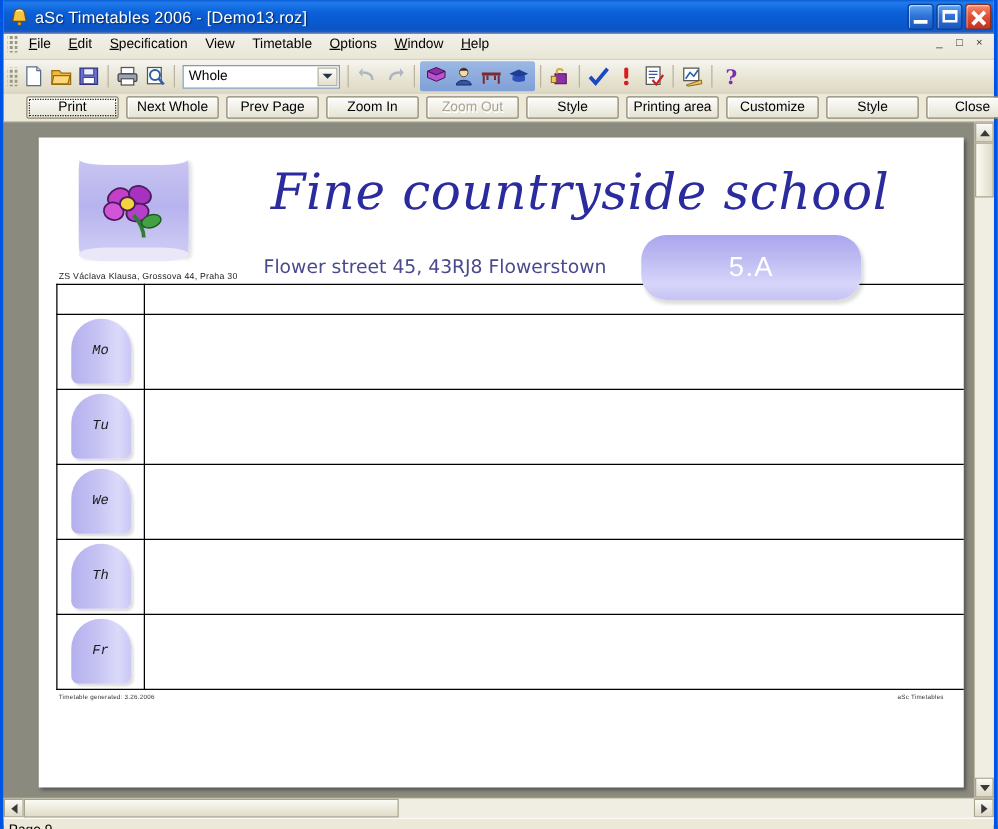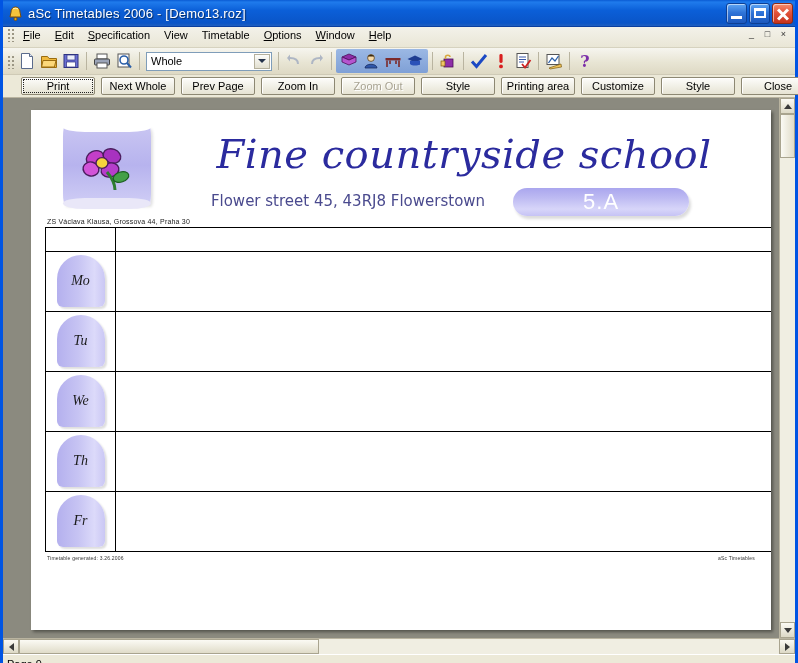--- a/index.html
+++ b/index.html
@@ -167,21 +167,21 @@
   .flower { position:absolute; left:16px; top:18px; }
   .head-right { flex:1 1 auto; text-align:center; padding-right:8px; }
   .school-name {
     font-family:"DejaVu Serif", serif; font-style:italic;
     font-size:40px; color:#2b2b9e; letter-spacing:.5px; line-height:1;
     margin-top:14px; text-align:center;padding-left:28px;
   }
   .addr-row { display:flex; align-items:center; justify-content:center; margin-top:12px; gap:28px; }
   .school-addr { font-size:15px; color:#4a4a8e; font-family:"DejaVu Sans", sans-serif; }
   .class-pill {
-    width:176px; height:28px; border-radius:20px;
+    width:176px; height:52px; border-radius:20px;
     background:linear-gradient(180deg,#aaa6ee 0%,#bdbaf2 35%,#d7d5f9 75%,#c6c3f5 100%);
     box-shadow:2px 3px 3px rgba(0,0,0,.14);
     display:flex; align-items:center; justify-content:center;
     color:#fff; font-size:22px; letter-spacing:1px; margin-top:2px;
   }
   .legal-line { font-size:7px; color:#222; margin:6px 0 2px 2px; letter-spacing:.2px; }
 
   table.tt { border-collapse:collapse; width:100%; table-layout:fixed; }
   table.tt td, table.tt th { border:1px solid #000; padding:0; vertical-align:top; }
   .corner { width:70px; height:24px; border:1px solid #000; }
@@ -192,21 +192,21 @@
     transform:scale(1,.9); white-space:nowrap;
   }
   .day-cell { width:70px; height:60px; text-align:center; vertical-align:middle; position:relative; }
   .day-pill {
     width:48px; height:52px; margin:3px auto 0;
     border-radius:24px 24px 6px 6px;
     background:linear-gradient(90deg,#b4b0ee 0%,#c7c4f3 45%,#dcdafa 78%,#cac7f4 100%);
     box-shadow:2px 2px 2px rgba(0,0,0,.13);
     display:flex; align-items:center; justify-content:center;
   }
-  .day-lbl { font-family:Liberation Serif, serif; font-style:italic; font-size:14px; color:#1b1b1b; }
+  .day-lbl { font-family:Liberation Mono, monospace; font-style:italic; font-size:11px; color:#1b1b1b; }
   .les { height:60px; position:relative; }
   .les-full, .les-half { position:relative; overflow:hidden; }
   .les-full { height:58px; }
   .les-half { height:29px; }
   .les-half.top { border-bottom:1px dashed #000; }
   .ftr { display:flex; justify-content:space-between; margin-top:3px; padding:0 2px; }
   .ftr span { font-size:5px; color:#333; letter-spacing:.2px; }
 </style>
 </head>
 <body>

